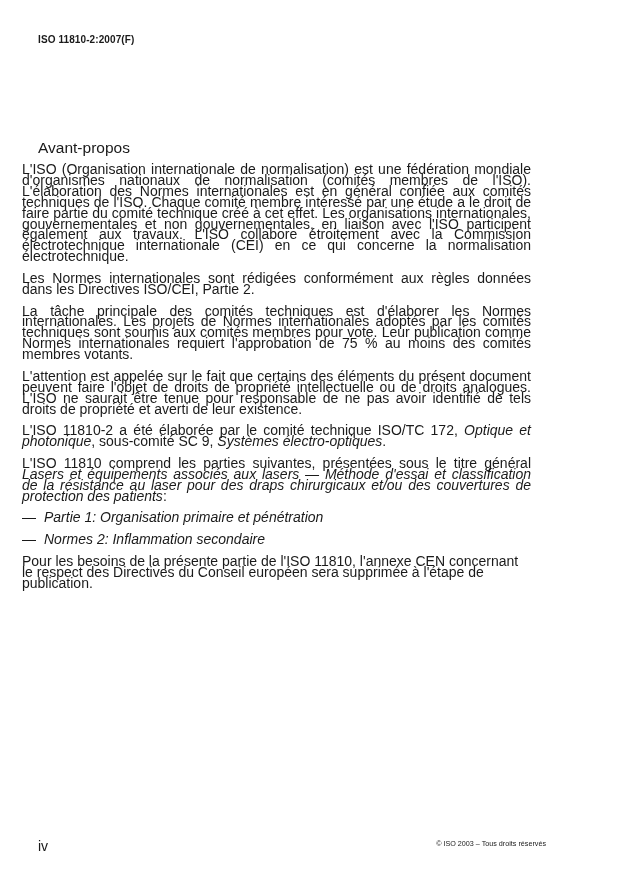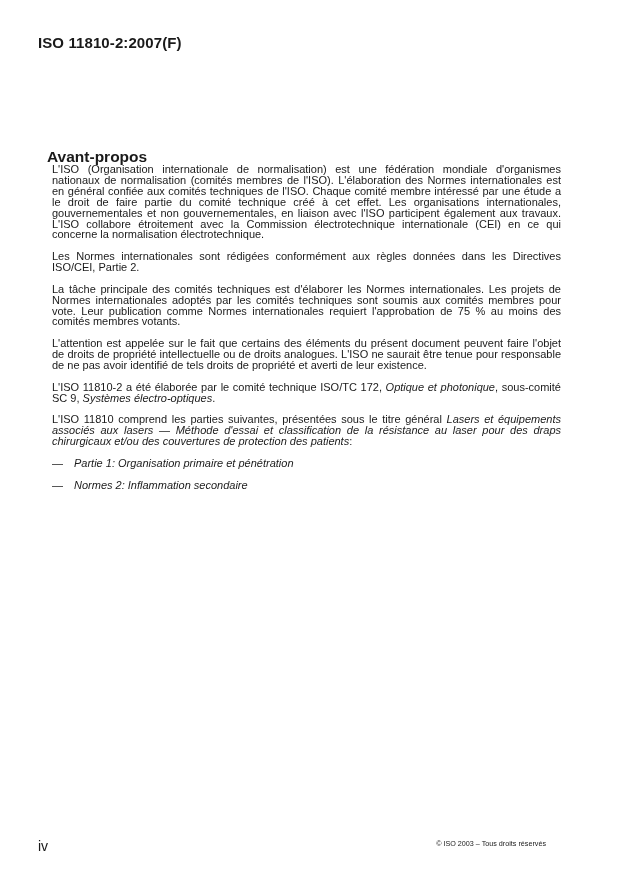--- a/index.html
+++ b/index.html
@@ -2,29 +2,29 @@
 <html><head>
   <meta charset="utf-8">
   <style>
     html, body { margin: 0; padding: 0; background: #ffffff; }
     body {
       width: 619px; height: 877px; position: relative; overflow: hidden;
       font-family: "Liberation Sans", sans-serif; color: #1a1a1a;
     }
     .header {
       position: absolute; left: 38px; top: 34px;
-      font-size: 15px; font-weight: bold; letter-spacing: 0.1px;
+      font-size: 10px; font-weight: bold; letter-spacing: 0.1px;
     }
     .title {
       position: absolute; left: 38px; top: 139px;
-      font-size: 15.5px; font-weight: bold; margin: 9px;
+      font-size: 15.5px; font-weight: normal; margin: 0;
     }
     .content {
-      position: absolute; left: 52px; top: 164px; width: 509px;
-      font-size: 11px; line-height: 10.9px;
+      position: absolute; left: 22px; top: 164px; width: 509px;
+      font-size: 14px; line-height: 10.9px;
     }
     .content p { margin: 0 0 10.8px 0; text-align: justify; }
     .content p.last-left { text-align: left; }
     .dash-item {
       display: flex; margin: 0 0 10.9px 0; font-style: italic;
     }
     .dash-item .dash { font-style: normal; width: 22px; flex: none; }
     i { font-style: italic; margin-top: 8px; }
     .footer-left {
       position: absolute; left: 38px; top: 838px; font-size: 14px;
@@ -48,16 +48,17 @@
   <p><span>L'ISO 11810-2 a été élaborée par le comité technique ISO/TC 172, </span><i>Optique et photonique</i><span>, sous-comité SC 9, </span><i>Systèmes électro-optiques</i><span>.</span></p>
   <p><span>L'ISO 11810 comprend les parties suivantes, présentées sous le titre général </span><i>Lasers et équipements associés aux lasers — Méthode d'essai et classification de la résistance au laser pour des draps chirurgicaux et/ou des couvertures de protection des patients</i><span>:</span></p>
   <div class="dash-item">
     <span class="dash">—</span>
     <span>Partie 1: Organisation primaire et pénétration</span>
   </div>
   <div class="dash-item">
     <span class="dash">—</span>
     <span>Normes 2: Inflammation secondaire</span>
   </div>
+  <p class="last-left">Pour les besoins de la présente partie de l'ISO 11810, l'annexe CEN concernant le respect des Directives du Conseil européen sera supprimée à l'étape de publication.</p>
 </div>
 
 <div class="footer-left">iv</div>
 <div class="footer-right">© ISO 2003 – Tous droits réservés</div>
 
 </body></html>

